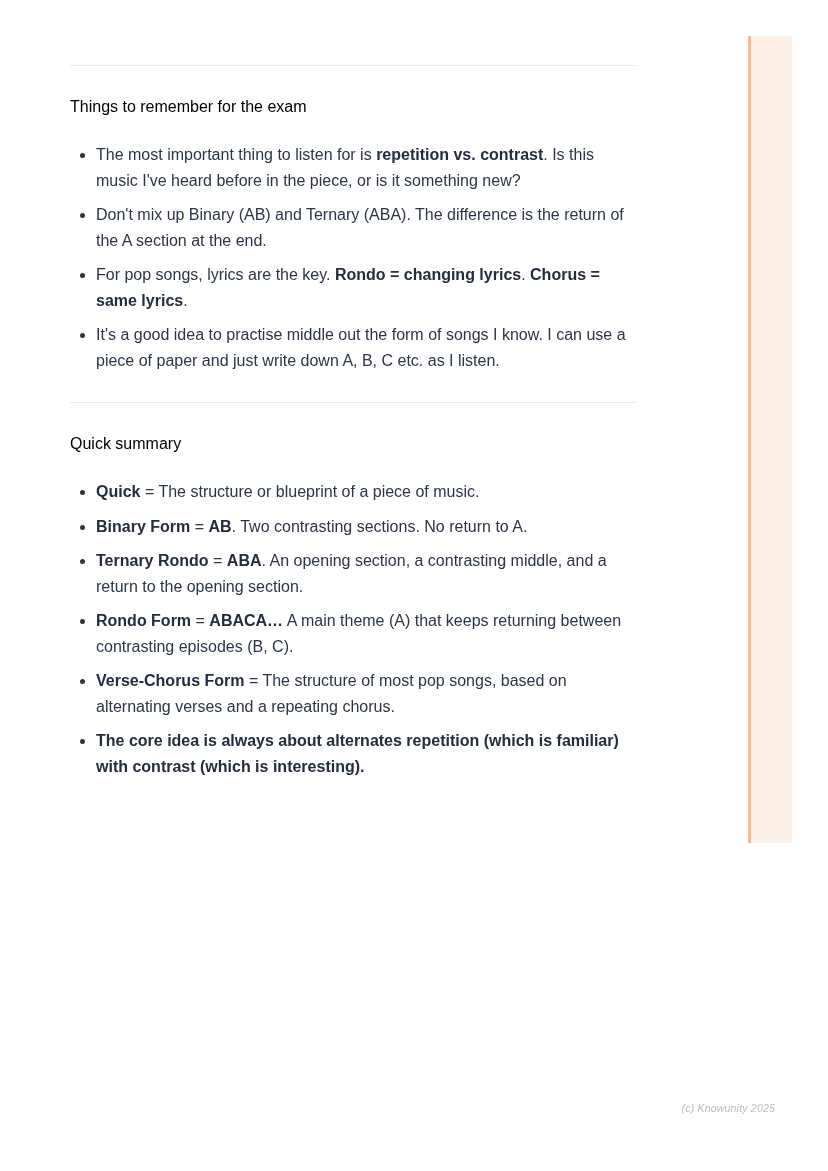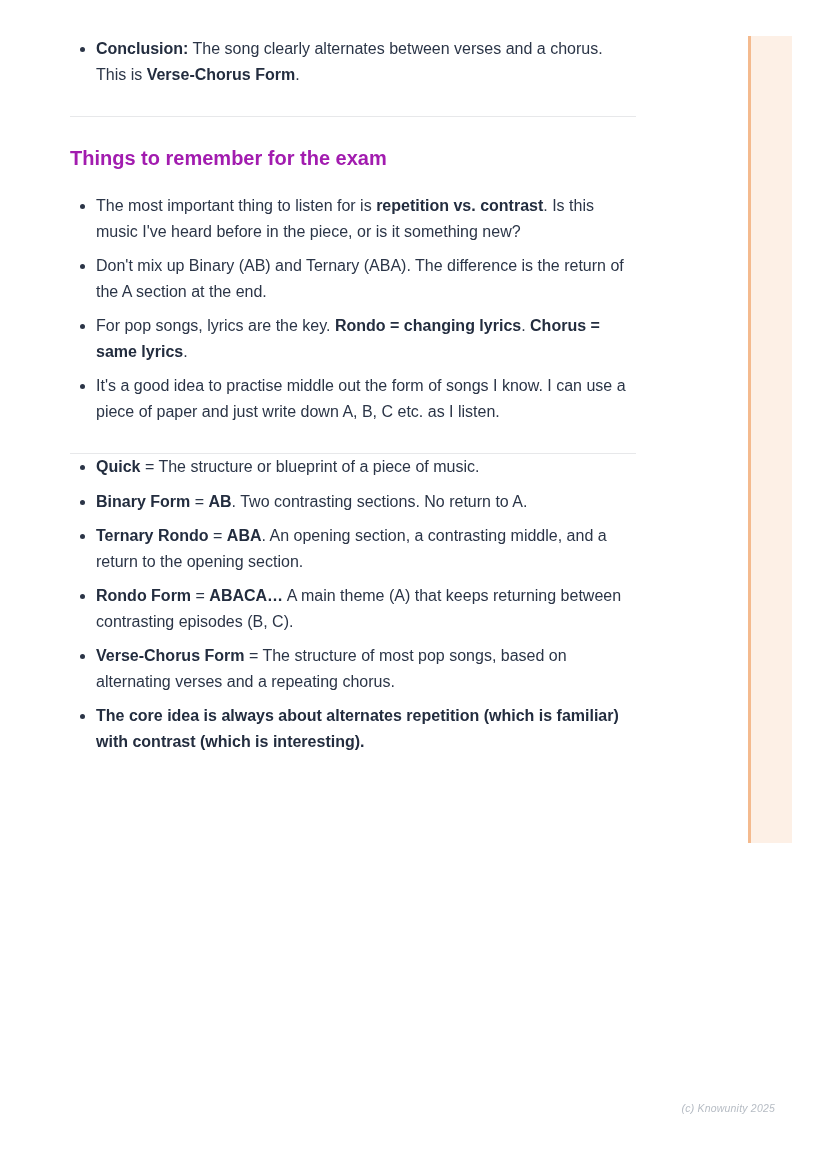--- a/index.html
+++ b/index.html
@@ -36,23 +36,23 @@
     font-weight: 700;
     color: #232d3f;
   }
   hr.divider {
     border: none;
     border-top: 1px solid #e7e8ea;
     margin: 29px 0 0 0;
     width: 566px;
   }
   h2.section-heading {
-    font-size: 20px;
-    font-weight: 700;
-    color: #a21caf;
+    font-size: 16px;
+    font-weight: 400;
+    color: #000000;
     margin: 27px 0 21px 0;
     line-height: 28px;
   }
   .side-accent {
     position: absolute;
     left: 748px;
     top: 36px;
     width: 41px;
     height: 807px;
     background: #fdf0e6;
@@ -66,41 +66,37 @@
     color: #b6bcc4;
     letter-spacing: 0.2px;
     font-style: italic;
   }
 </style>
 </head>
 <body>
 
 <div class="content">
 
-  <section>
-    <ul class="bullets">
-        <li><strong>Conclusion:</strong><span> The song clearly alternates between verses and a chorus. This is </span><strong>Verse-Chorus Form</strong><span>.</span></li>
-      </ul>
-  </section>
 
   <hr class="divider">
 
   <section>
     <h2 class="section-heading">Things to remember for the exam</h2>
     <ul class="bullets">
         <li><span>The most important thing to listen for is </span><strong>repetition vs. contrast</strong><span>. Is this music I've heard before in the piece, or is it something new?</span></li>
         <li><span>Don't mix up Binary (AB) and Ternary (ABA). The difference is the return of the A section at the end.</span></li>
         <li><span>For pop songs, lyrics are the key. </span><strong>Rondo = changing lyrics</strong><span>. </span><strong>Chorus = same lyrics</strong><span>.</span></li>
         <li><span>It's a good idea to practise middle out the form of songs I know. I can use a piece of paper and just write down A, B, C etc. as I listen.</span></li>
       </ul>
   </section>
 
   <hr class="divider">
 
   <section>
+    <h2 class="section-heading">Quick summary</h2>
     <ul class="bullets">
         <li><strong>Quick</strong><span> = The structure or blueprint of a piece of music.</span></li>
         <li><strong>Binary Form</strong><span> = </span><strong>AB</strong><span>. Two contrasting sections. No return to A.</span></li>
         <li><strong>Ternary Rondo</strong><span> = </span><strong>ABA</strong><span>. An opening section, a contrasting middle, and a return to the opening section.</span></li>
         <li><strong>Rondo Form</strong><span> = </span><strong>ABACA…</strong><span> A main theme (A) that keeps returning between contrasting episodes (B, C).</span></li>
         <li><strong>Verse-Chorus Form</strong><span> = The structure of most pop songs, based on alternating verses and a repeating chorus.</span></li>
         <li><strong>The core idea is always about alternates repetition (which is familiar) with contrast (which is interesting).</strong></li>
       </ul>
   </section>
 

